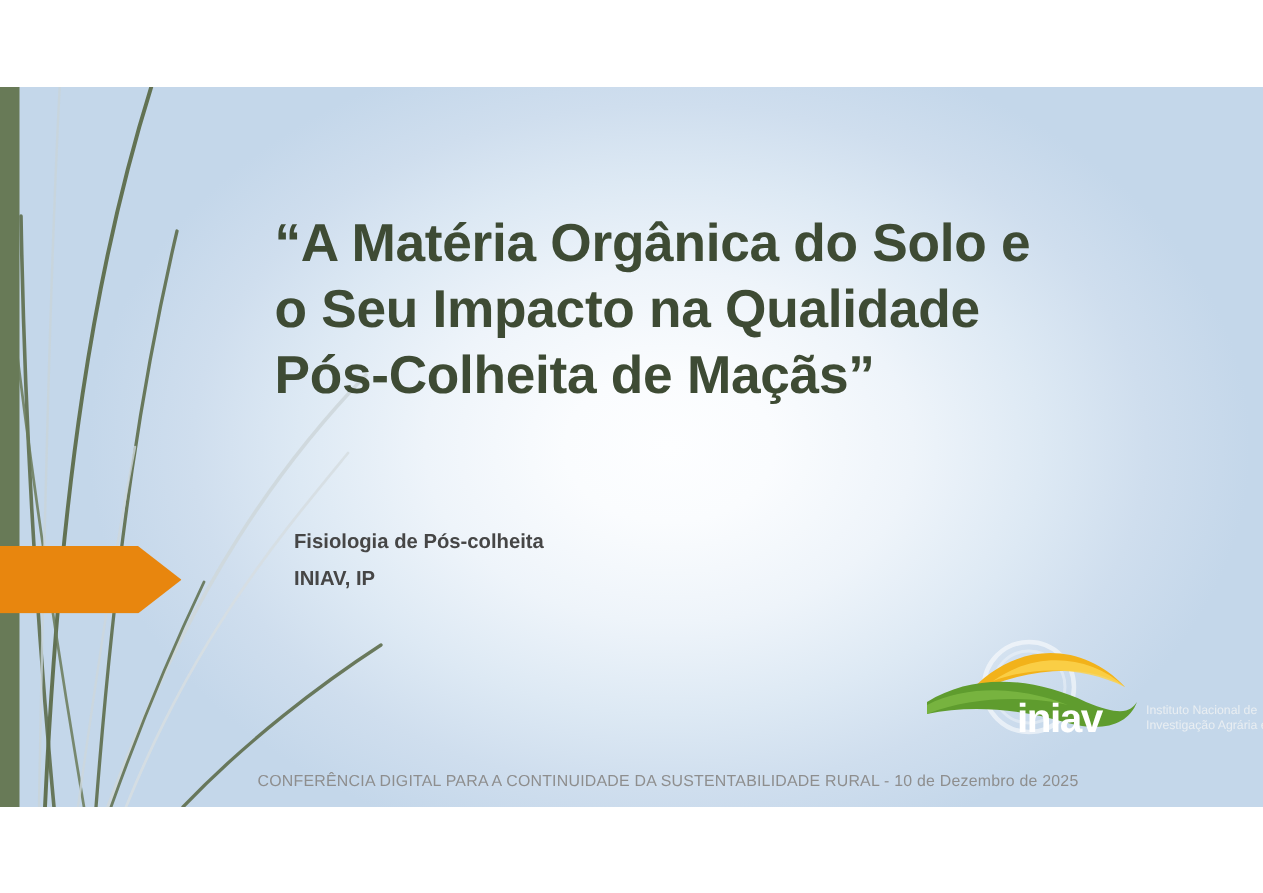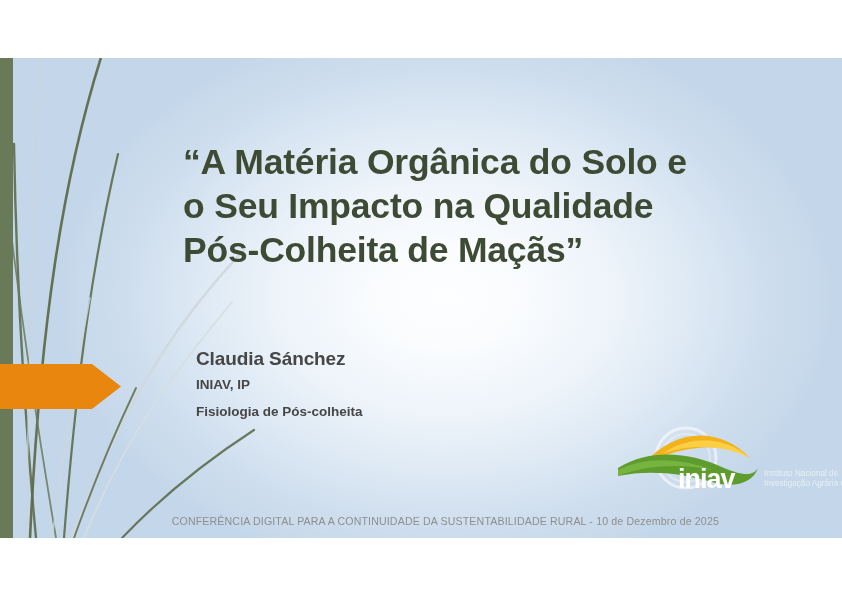--- a/index.html
+++ b/index.html
@@ -157,23 +157,22 @@
 
   <div id="olive-bar"></div>
 
   <div id="orange-arrow"></div>
 
   <div id="title">“A Matéria Orgânica do Solo e
 o Seu Impacto na Qualidade
 Pós-Colheita de Maçãs”</div>
 
   <div id="author-block">
-    <div id="author-name">Claudia Sánchez</div>
+    <div id="author-role">Fisiologia de Pós-colheita</div>
     <div id="author-org">INIAV, IP</div>
-    <div id="author-role">Fisiologia de Pós-colheita</div>
   </div>
 
   <div id="logo">
     <svg width="244" height="72" viewBox="0 0 244 72">
 
       <circle cx="70" cy="34" r="30" fill="none" stroke="#ffffff" stroke-width="3" opacity="0.55"></circle>
       <circle cx="70" cy="34" r="24" fill="none" stroke="#ffffff" stroke-width="2" opacity="0.35"></circle>
 
       <path d="M28 40 C 58 4, 104 2, 134 34 C 108 16, 64 22, 28 40 Z" fill="#f2b21a"></path>
       <path d="M46 30 C 74 10, 110 12, 134 34 C 106 20, 72 20, 46 30 Z" fill="#fbd24e" opacity="0.85"></path>

